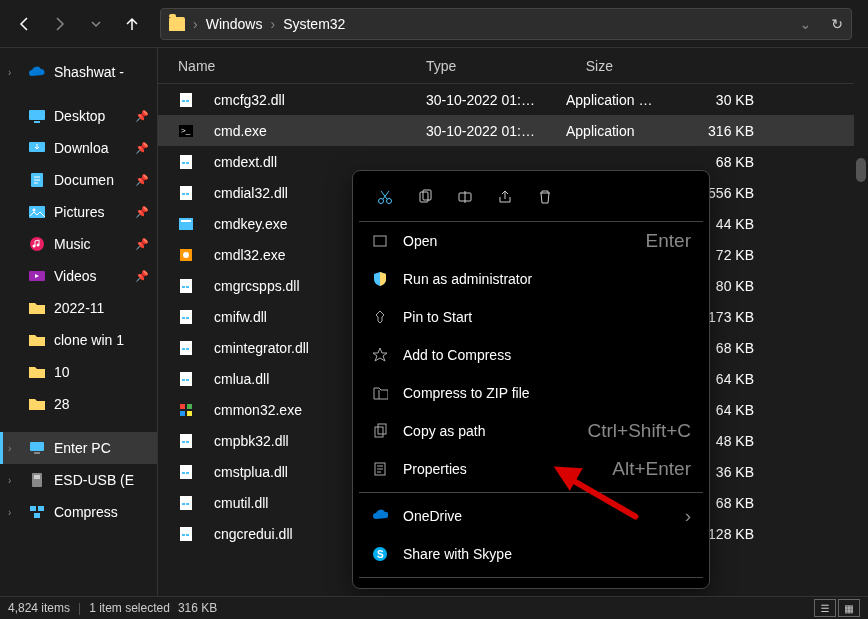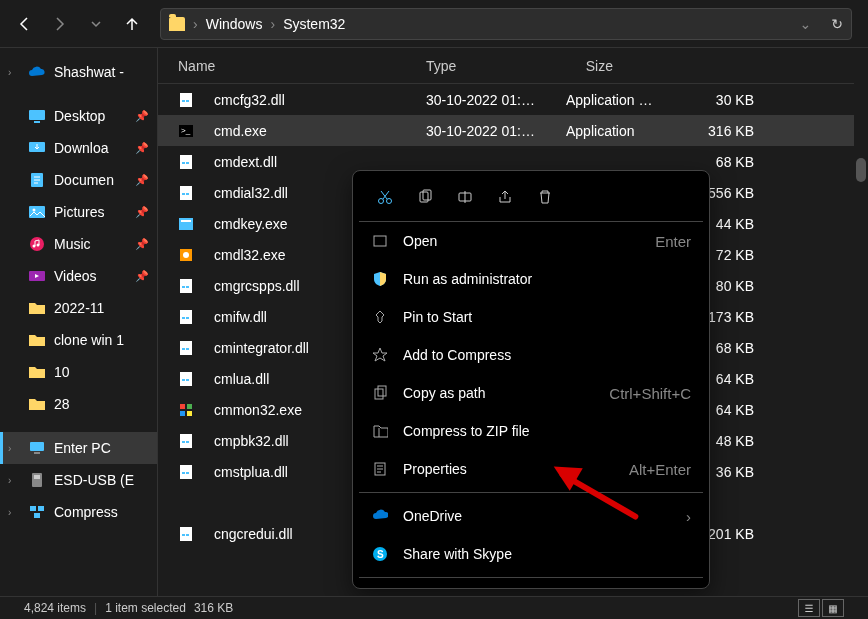--- a/index.html
+++ b/index.html
@@ -35,24 +35,24 @@
 .row { display: flex; align-items: center; height: 31px; padding-left: 12px; cursor: pointer; }
 .row.sel { background: #383838; }
 .row .col-name { display: flex; align-items: flex-end; gap: 20px; }
 .fico { width: 16px; height: 16px; flex-shrink: 0; }
 
 .ctx { position: absolute; top: 150px; left: 352px; width: 358px; background: #000000; border: 1px solid #444; border-radius: 8px; padding: 6px; box-shadow: 0 8px 24px rgba(0,0,0,0.5); margin-top: 20px; }
 .ctx-icons { display: flex; gap: 4px; padding: 4px 8px 8px; border-bottom: 1px solid #444; }
 .ctx-ibtn { width: 36px; height: 32px; display: flex; align-items: center; justify-content: center; border-radius: 4px; cursor: pointer; color: #ccc; }
 .ctx-item { display: flex; align-items: center; height: 38px; padding: 0 12px; gap: 14px; border-radius: 4px; cursor: pointer; }
 .ctx-ico { width: 18px; display: flex; justify-content: center; color: #aaa; }
-.ctx-short { margin-left: auto; color: #888; font-size: 15px; }
+.ctx-short { margin-left: auto; color: #888; font-size: 19px; }
 .ctx-sep { height: 1px; background: #444; margin: 4px 0; }
 
-.status { position: absolute; bottom: 0; left: 0; right: 0; height: 23px; background: #1c1c1c; border-top: 1px solid #333; display: flex; align-items: center; padding: 0 24px; font-size: 12px; color: #ccc; gap: 8px; text-align: right; }
+.status { position: absolute; bottom: 0; left: 0; right: 0; height: 23px; background: #1c1c1c; border-top: 1px solid #333; display: flex; align-items: center; padding: 0 8px; font-size: 12px; color: #ccc; gap: 8px; text-align: right; }
 .status-sep { color: #555; }
 .view-btns { margin-left: auto; display: flex; gap: 2px; }
 .view-btn { width: 22px; height: 18px; border: 1px solid #666; cursor: pointer; display: flex; align-items: center; justify-content: center; font-size: 10px; }
 
 .arrow { position: absolute; top: 470px; left: 560px; pointer-events: none; }
 .arrow-line { width: 90px; height: 6px; background: #d90000; transform: rotate(30deg); transform-origin: left center; border-radius: 3px; }
 .arrow-head { position: absolute; left: -8px; top: -10px; width: 0; height: 0; border-right: 26px solid #d90000; border-top: 13px solid transparent; border-bottom: 13px solid transparent; transform: rotate(30deg); }
 
 .scrollbar { position: absolute; right: 0; top: 48px; width: 14px; height: 548px; background: #1c1c1c; }
 .scroll-thumb { width: 10px; height: 24px; background: #555; border-radius: 5px; margin: 110px auto 0; }
@@ -391,36 +391,44 @@
               <rect x="4" y="8" width="3" height="2" fill="#4cc2ff"></rect>
               <rect x="8" y="8" width="3" height="2" fill="#4cc2ff"></rect>
             </svg>
             <span>cmstplua.dll</span>
           </div>
           <div class="col-date"></div>
           <div class="col-type"></div>
           <div class="col-size">36 KB</div>
         </div>
         <div class="row ">
+          <div class="col-name">
+            <svg class="fico" viewBox="0 0 16 16">
+              <rect x="2" y="1" width="12" height="14" fill="#fff"></rect>
+              <rect x="4" y="8" width="3" height="2" fill="#4cc2ff"></rect>
+              <rect x="8" y="8" width="3" height="2" fill="#4cc2ff"></rect>
+            </svg>
+            <span>cmutil.dll</span>
+          </div>
           <div class="col-date"></div>
           <div class="col-type"></div>
           <div class="col-size">68 KB</div>
         </div>
         <div class="row ">
           <div class="col-name">
             <svg class="fico" viewBox="0 0 16 16">
               <rect x="2" y="1" width="12" height="14" fill="#fff"></rect>
               <rect x="4" y="8" width="3" height="2" fill="#4cc2ff"></rect>
               <rect x="8" y="8" width="3" height="2" fill="#4cc2ff"></rect>
             </svg>
             <span>cngcredui.dll</span>
           </div>
           <div class="col-date"></div>
           <div class="col-type"></div>
-          <div class="col-size">201 KB</div>
+          <div class="col-size">128 KB</div>
         </div>
       </div>
   </div>
 </div>
 
 <div class="scrollbar">
     <div class="scroll-thumb"></div>
   </div>
 
 <div class="ctx">
@@ -490,36 +498,36 @@
           <svg width="16" height="16" viewBox="0 0 16 16">
             <path d="M8 1l2 5h5l-4 3 2 5-5-3-5 3 2-5-4-3h5z" stroke="#aaa" fill="none"></path>
           </svg>
         </span>
         <span>Add to Compress</span>
         <span class="ctx-short"></span>
       </div>
       <div class="ctx-item">
         <span class="ctx-ico">
           <svg width="16" height="16" viewBox="0 0 16 16">
+            <path d="M2 3h5l2 2h7v9H2z" stroke="#aaa" fill="none"></path>
+            <path d="M7 5v9" stroke="#aaa"></path>
+          </svg>
+        </span>
+        <span>Compress to ZIP file</span>
+        <span class="ctx-short"></span>
+      </div>
+      <div class="ctx-item">
+        <span class="ctx-ico">
+          <svg width="16" height="16" viewBox="0 0 16 16">
             <rect x="3" y="4" width="8" height="10" stroke="#aaa" fill="none"></rect>
             <rect x="6" y="1" width="8" height="10" stroke="#aaa" fill="none"></rect>
           </svg>
         </span>
         <span>Copy as path</span>
         <span class="ctx-short">Ctrl+Shift+C</span>
-      </div>
-      <div class="ctx-item">
-        <span class="ctx-ico">
-          <svg width="16" height="16" viewBox="0 0 16 16">
-            <path d="M2 3h5l2 2h7v9H2z" stroke="#aaa" fill="none"></path>
-            <path d="M7 5v9" stroke="#aaa"></path>
-          </svg>
-        </span>
-        <span>Compress to ZIP file</span>
-        <span class="ctx-short"></span>
       </div>
       <div class="ctx-item">
         <span class="ctx-ico">
           <svg width="16" height="16" viewBox="0 0 16 16">
             <rect x="3" y="2" width="10" height="12" stroke="#aaa" fill="none"></rect>
             <path d="M5 5h6M5 8h6M5 11h4" stroke="#aaa"></path>
           </svg>
         </span>
         <span>Properties</span>
         <span class="ctx-short">Alt+Enter</span>

